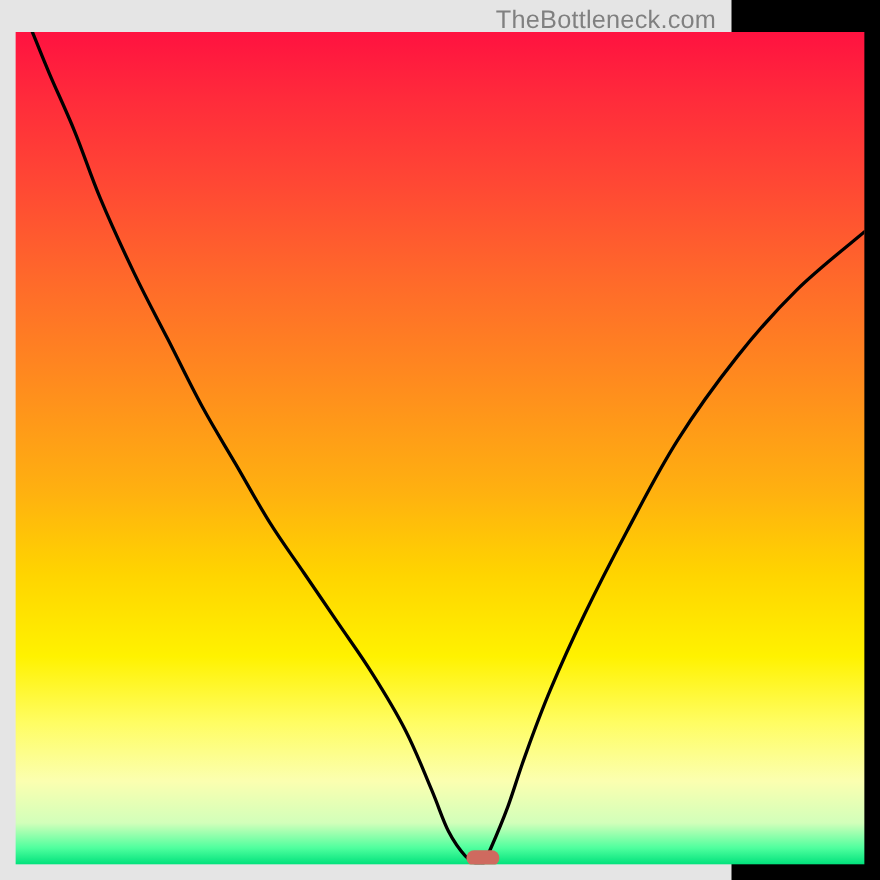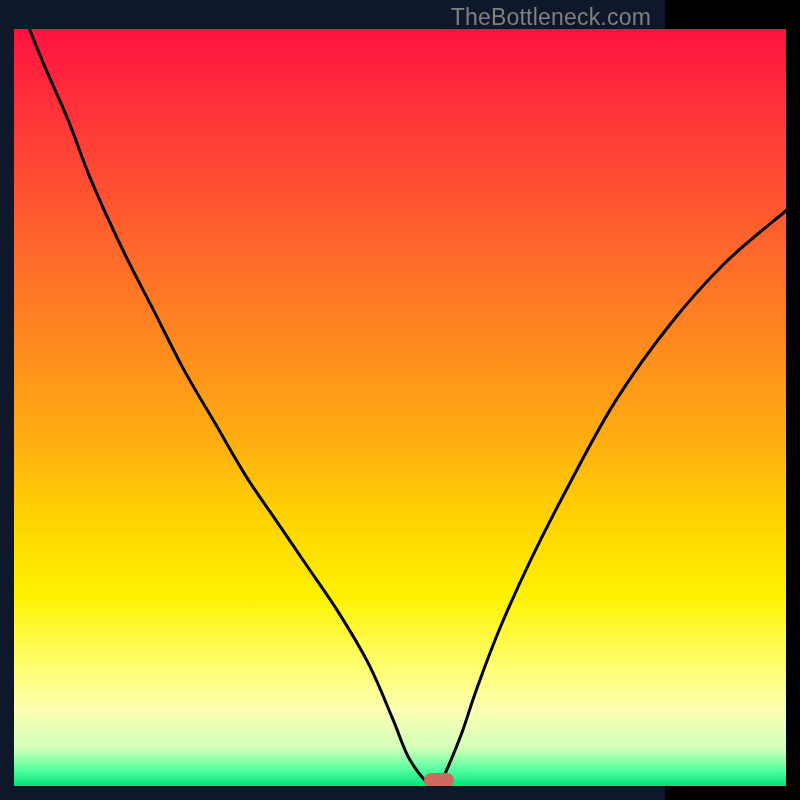--- a/index.html
+++ b/index.html
@@ -9,21 +9,21 @@
     height: 800px;
     background: #000;
     overflow: hidden;
     font-family: Arial, Helvetica, sans-serif;
   }
   .frame {
     position: absolute;
     top: 0; left: 0;
     width: 665px;
     height: 800px;
-    background: #0f172a;
+    background: #e5e5e5;
   }
   .plot-area {
     position: absolute;
     top: 29px;
     left: 14px;
     width: 772px;
     height: 757px;
     overflow: hidden;
   }
   .gradient {

